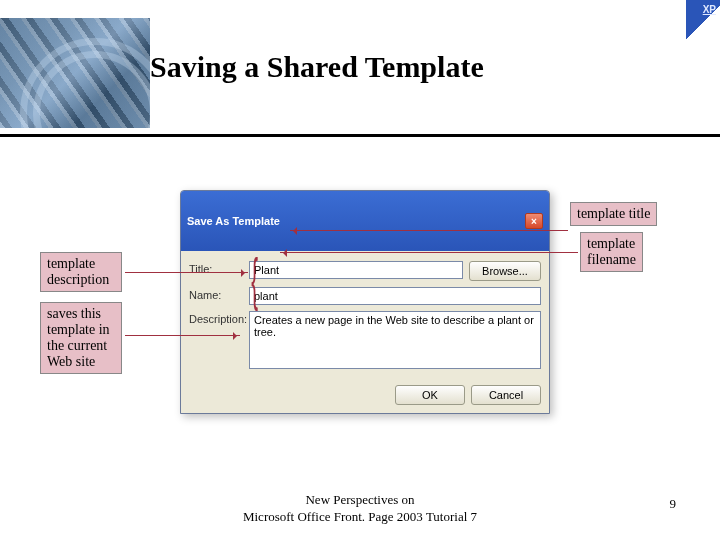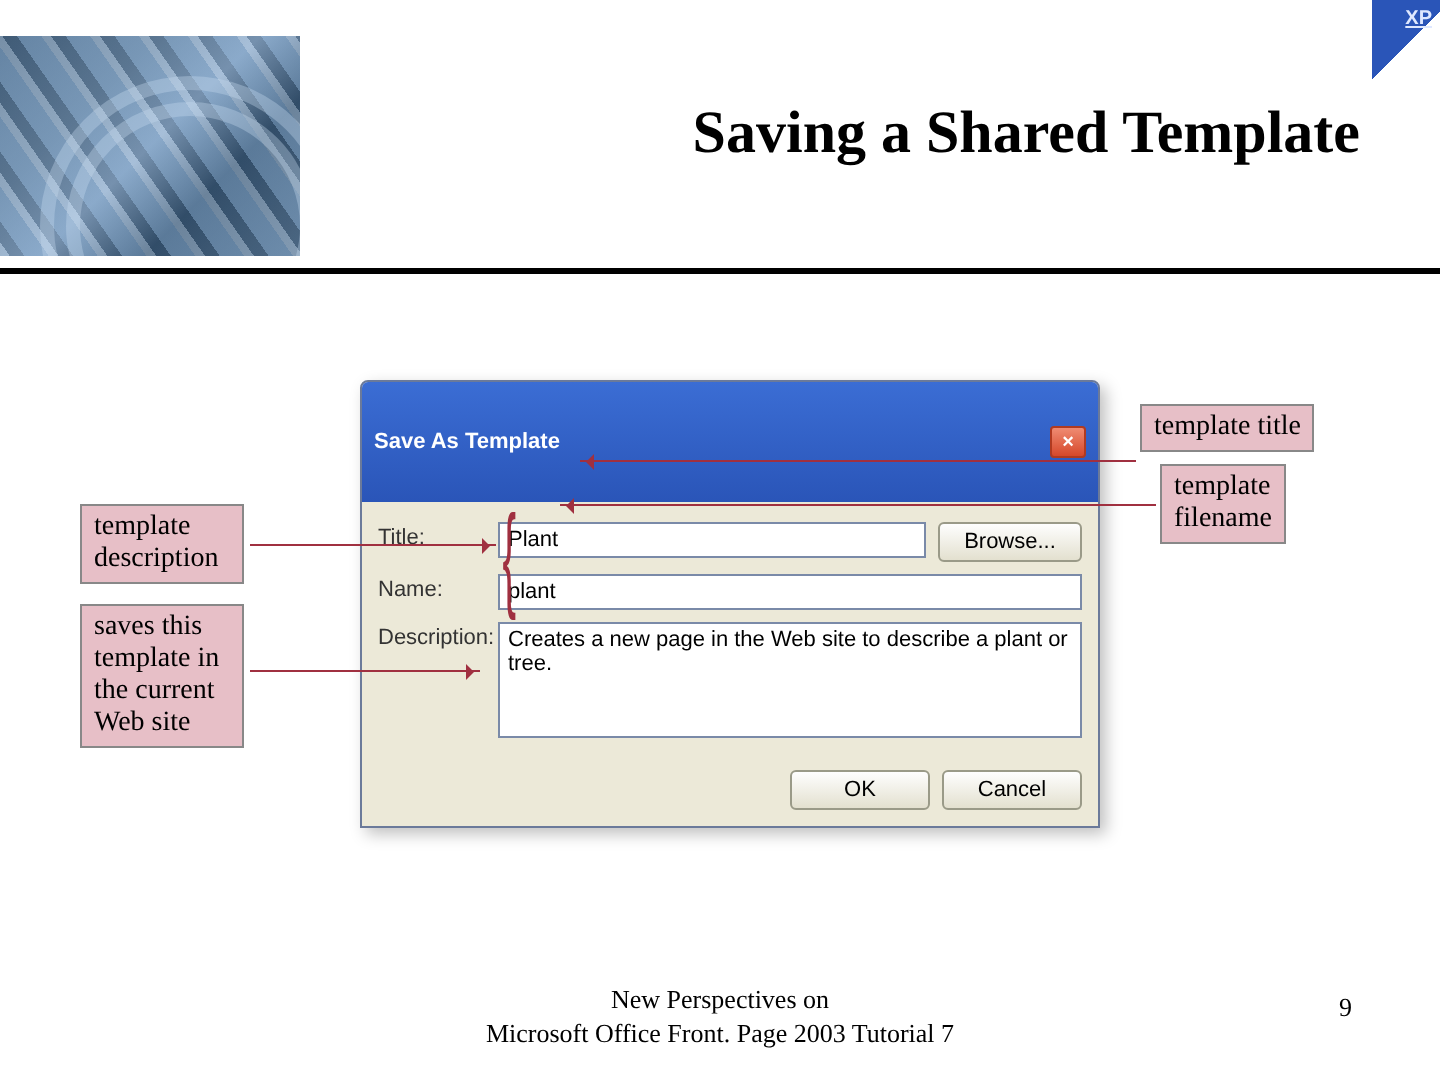--- a/index.html
+++ b/index.html
@@ -2,21 +2,21 @@
 <html><head>
 <meta charset="utf-8">
 <style>
 * { box-sizing: border-box; margin: 0; padding: 0; }
 body { width: 720px; height: 540px; background: #fff; font-family: Arial, sans-serif; position: relative; overflow: hidden; }
 
 .header { display: flex; align-items: flex-start; padding: 18px 0 0 0; }
 .header-img { width: 150px; height: 110px; background: linear-gradient(135deg, #4a6a8a 0%, #6a8aaa 30%, #8aaacc 50%, #3a5a7a 70%, #5a7a9a 100%); position: relative; overflow: hidden; }
 .header-img::before { content: ""; position: absolute; inset: 0; background: repeating-linear-gradient(55deg, rgba(255,255,255,.25) 0 4px, rgba(0,0,0,.15) 4px 10px, rgba(140,170,200,.4) 10px 20px); }
 .header-img::after { content: ""; position: absolute; top: 20px; left: 20px; width: 110px; height: 110px; border-radius: 50%; border: 20px double rgba(200,220,240,.35); }
-.slide-title { flex: 1; text-align: right; font-family: "Times New Roman", serif; font-weight: bold; font-size: 30px; color: #000; padding: 32px 40px 0 0; }
+.slide-title { flex: 1; text-align: left; font-family: "Times New Roman", serif; font-weight: bold; font-size: 30px; color: #000; padding: 32px 40px 0 0; }
 .thick-rule { position: absolute; left: 0; right: 0; top: 134px; height: 3px; background: #000; }
 
 .main { position: absolute; left: 0; right: 0; top: 190px; height: 260px; }
 .dialog { position: absolute; left: 180px; top: 0; width: 370px; background: #ece9d8; border: 1px solid #6b7a9a; border-radius: 4px 4px 0 0; box-shadow: 3px 3px 8px rgba(0,0,0,.25); font-size: 11px; color: #333; }
 .titlebar { background: linear-gradient(#3b6dd4,#2a55b8); color: #fff; padding: 22px 6px; font-weight: bold; border-radius: 3px 3px 0 0; display: flex; justify-content: space-between; align-items: center; }
 .close-x { width: 18px; height: 16px; background: linear-gradient(#ef8b72,#d6482a); color: #fff; font-weight: bold; text-align: center; font-size: 10px; line-height: 15px; border: 1px solid #b03a20; border-radius: 2px; }
 .dlg-body { padding: 10px 8px 8px 8px; }
 .row { display: flex; align-items: flex-start; margin-bottom: 6px; }
 .row label { width: 60px; padding-top: 2px; }
 .row input[type=text] { flex: 1; height: 18px; border: 1px solid #7a8aa8; background: #fff; font-size: 11px; padding: 1px 4px; }

